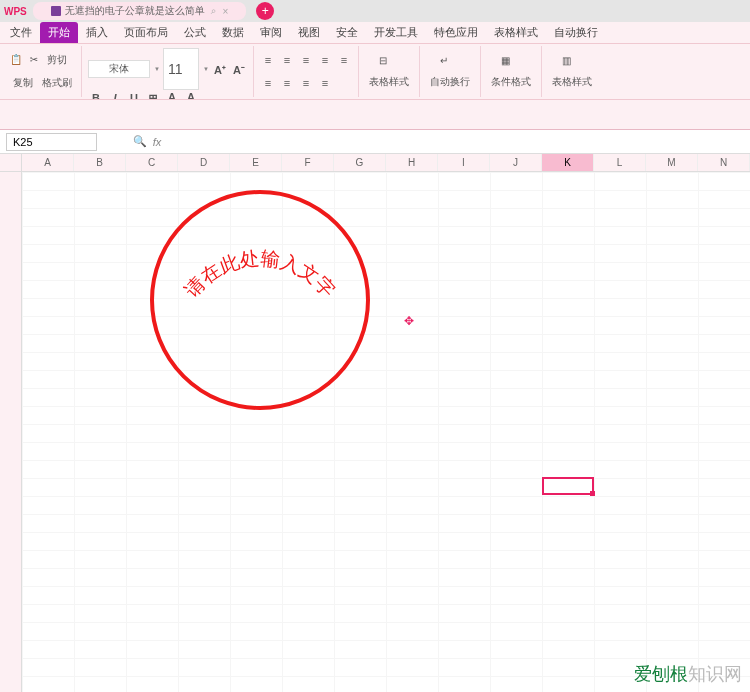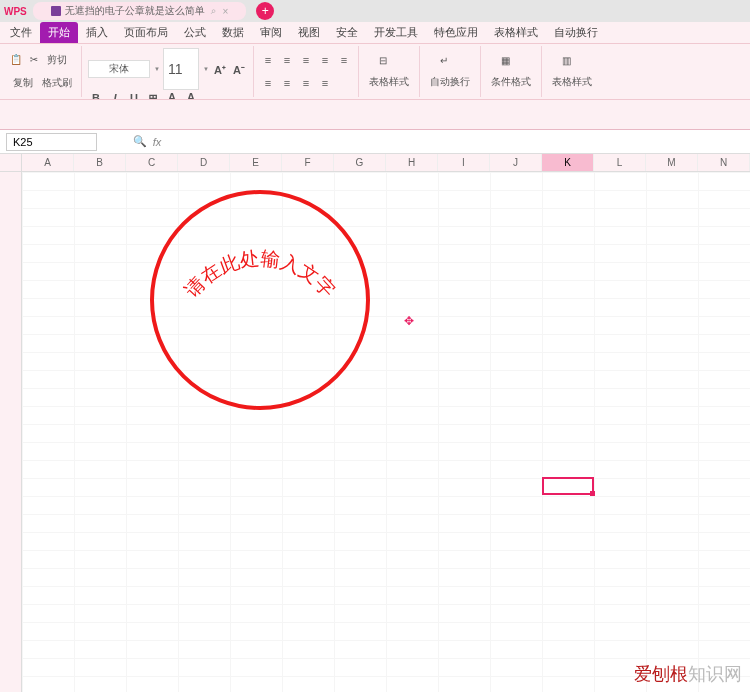--- a/index.html
+++ b/index.html
@@ -46,21 +46,21 @@
 
 .stamp { position: absolute; left: 150px; top: 18px; width: 220px; height: 220px; border: 4px solid #ef1a1a; border-radius: 50%; }
 .stamp svg { width: 100%; height: 100%; }
 .stamp-text { font-size: 20px; fill: #ef1a1a; font-family: "SimSun", serif; }
 .cursor-cross { position: absolute; left: 250px; top: 120px; color: #e91e63; font-size: 12px; }
 
 .selected-cell { position: absolute; left: 542px; top: 305px; width: 52px; height: 18px; border: 2px solid #e91e63; background: #fff; }
 .selected-cell::after { content: ""; position: absolute; right: -3px; bottom: -3px; width: 5px; height: 5px; background: #e91e63; }
 
 .watermark { position: absolute; right: 8px; bottom: 6px; font-size: 18px; color: #bbb; }
-.watermark .accent { color: #b91c1c; }
+.watermark .accent { color: #15803d; }
 </style>
 </head>
 <body>
 
 <div class="title-bar">
   <span class="app-logo">WPS</span>
   <div class="tab">
     <span class="tab-icon"></span>
     <span>无遮挡的电子公章就是这么简单</span>
     <span style="margin-left:6px;color:#aaa;">⌕</span>

